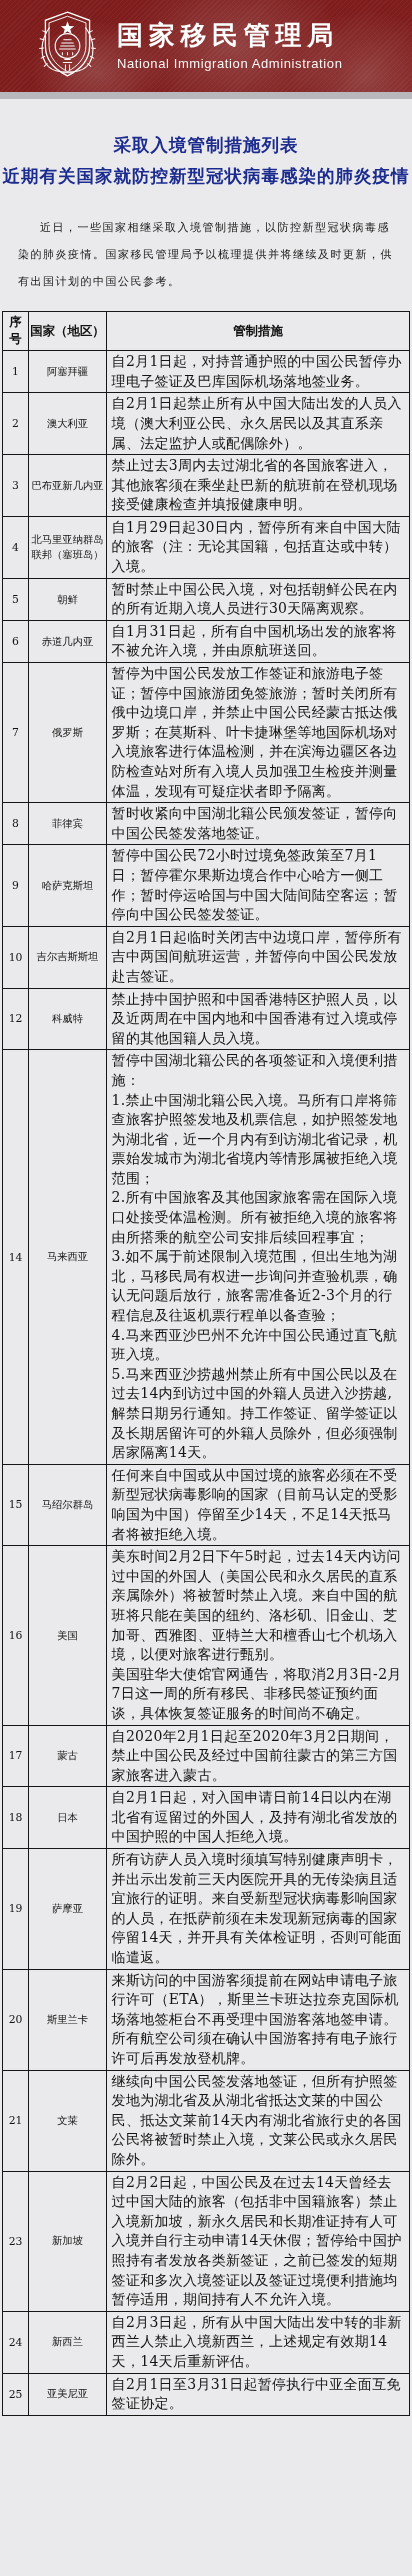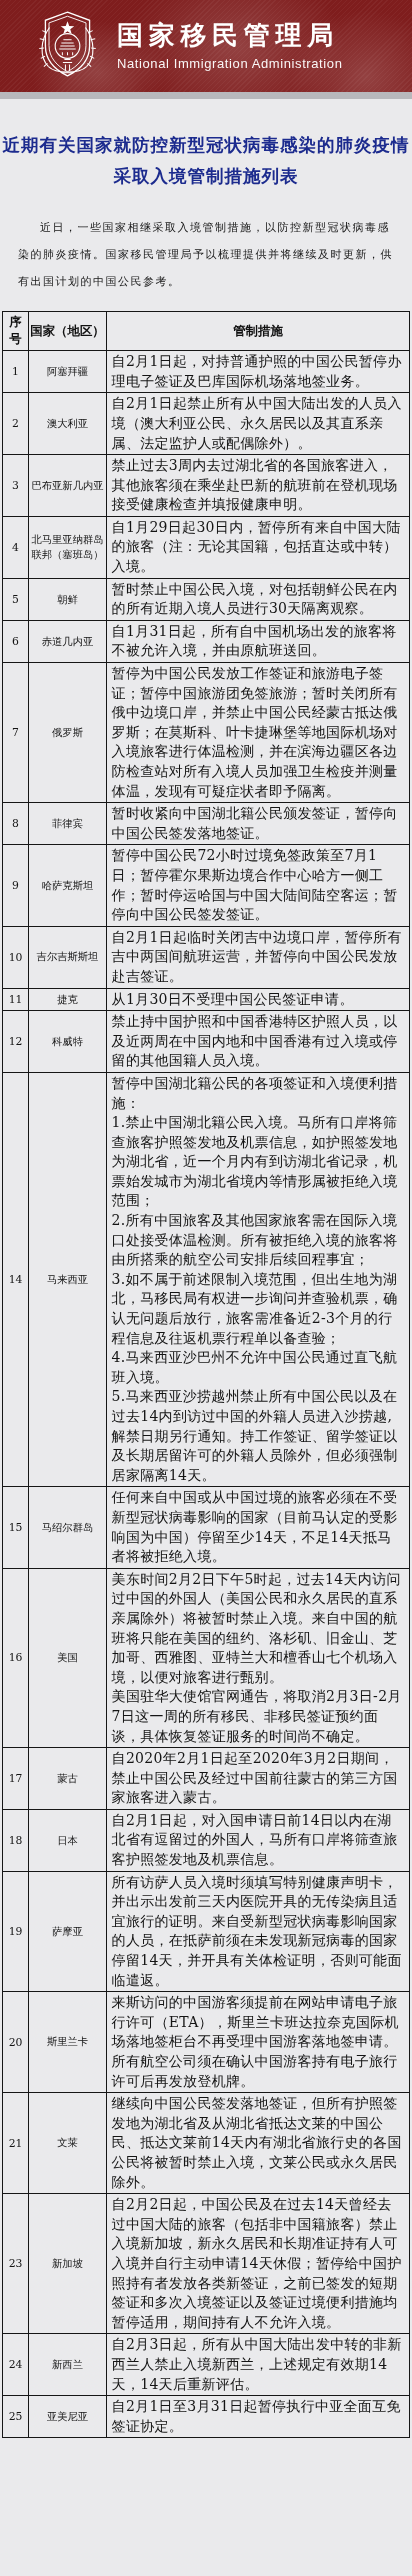--- a/index.html
+++ b/index.html
@@ -101,22 +101,22 @@
     </svg>
   </div>
   <div class="banner-text">
     <div class="banner-title">国家移民管理局</div>
     <div class="banner-sub">National Immigration Administration</div>
   </div>
 </div>
 <div class="gray-strip"></div>
 
 <div class="main-title">
+  <div>采取入境管制措施列表</div>
   <div>近期有关国家就防控新型冠状病毒感染的肺炎疫情</div>
-  <div>采取入境管制措施列表</div>
 </div>
 
 <p class="intro">近日，一些国家相继采取入境管制措施，以防控新型冠状病毒感染的肺炎疫情。国家移民管理局予以梳理提供并将继续及时更新，供有出国计划的中国公民参考。</p>
 
 <table class="measures">
   <colgroup>
       <col class="c-no">
       <col class="c-country">
       <col>
     </colgroup>
@@ -170,25 +170,20 @@
       </tr>
       <tr>
         <td class="no">9</td>
         <td class="country">哈萨克斯坦</td>
         <td class="measure">暂停中国公民72小时过境免签政策至7月1日；暂停霍尔果斯边境合作中心哈方一侧工作；暂时停运哈国与中国大陆间陆空客运；暂停向中国公民签发签证。</td>
       </tr>
       <tr>
         <td class="no">10</td>
         <td class="country">吉尔吉斯斯坦</td>
         <td class="measure">自2月1日起临时关闭吉中边境口岸，暂停所有吉中两国间航班运营，并暂停向中国公民发放赴吉签证。</td>
-      </tr>
-      <tr>
-        <td class="no">11</td>
-        <td class="country">捷克</td>
-        <td class="measure">从1月30日不受理中国公民签证申请。</td>
       </tr>
       <tr>
         <td class="no">12</td>
         <td class="country">科威特</td>
         <td class="measure">禁止持中国护照和中国香港特区护照人员，以及近两周在中国内地和中国香港有过入境或停留的其他国籍人员入境。</td>
       </tr>
       <tr>
         <td class="no">14</td>
         <td class="country">马来西亚</td>
         <td class="measure">暂停中国湖北籍公民的各项签证和入境便利措施：
@@ -210,21 +205,21 @@
 美国驻华大使馆官网通告，将取消2月3日-2月7日这一周的所有移民、非移民签证预约面谈，具体恢复签证服务的时间尚不确定。</td>
       </tr>
       <tr>
         <td class="no">17</td>
         <td class="country">蒙古</td>
         <td class="measure">自2020年2月1日起至2020年3月2日期间，禁止中国公民及经过中国前往蒙古的第三方国家旅客进入蒙古。</td>
       </tr>
       <tr>
         <td class="no">18</td>
         <td class="country">日本</td>
-        <td class="measure">自2月1日起，对入国申请日前14日以内在湖北省有逗留过的外国人，马所有口岸将筛查旅客护照签发地及机票信息。</td>
+        <td class="measure">自2月1日起，对入国申请日前14日以内在湖北省有逗留过的外国人，及持有湖北省发放的中国护照的中国人拒绝入境。</td>
       </tr>
       <tr>
         <td class="no">19</td>
         <td class="country">萨摩亚</td>
         <td class="measure">所有访萨人员入境时须填写特别健康声明卡，并出示出发前三天内医院开具的无传染病且适宜旅行的证明。来自受新型冠状病毒影响国家的人员，在抵萨前须在未发现新冠病毒的国家停留14天，并开具有关体检证明，否则可能面临遣返。</td>
       </tr>
       <tr>
         <td class="no">20</td>
         <td class="country">斯里兰卡</td>
         <td class="measure">来斯访问的中国游客须提前在网站申请电子旅行许可（ETA），斯里兰卡班达拉奈克国际机场落地签柜台不再受理中国游客落地签申请。所有航空公司须在确认中国游客持有电子旅行许可后再发放登机牌。</td>

